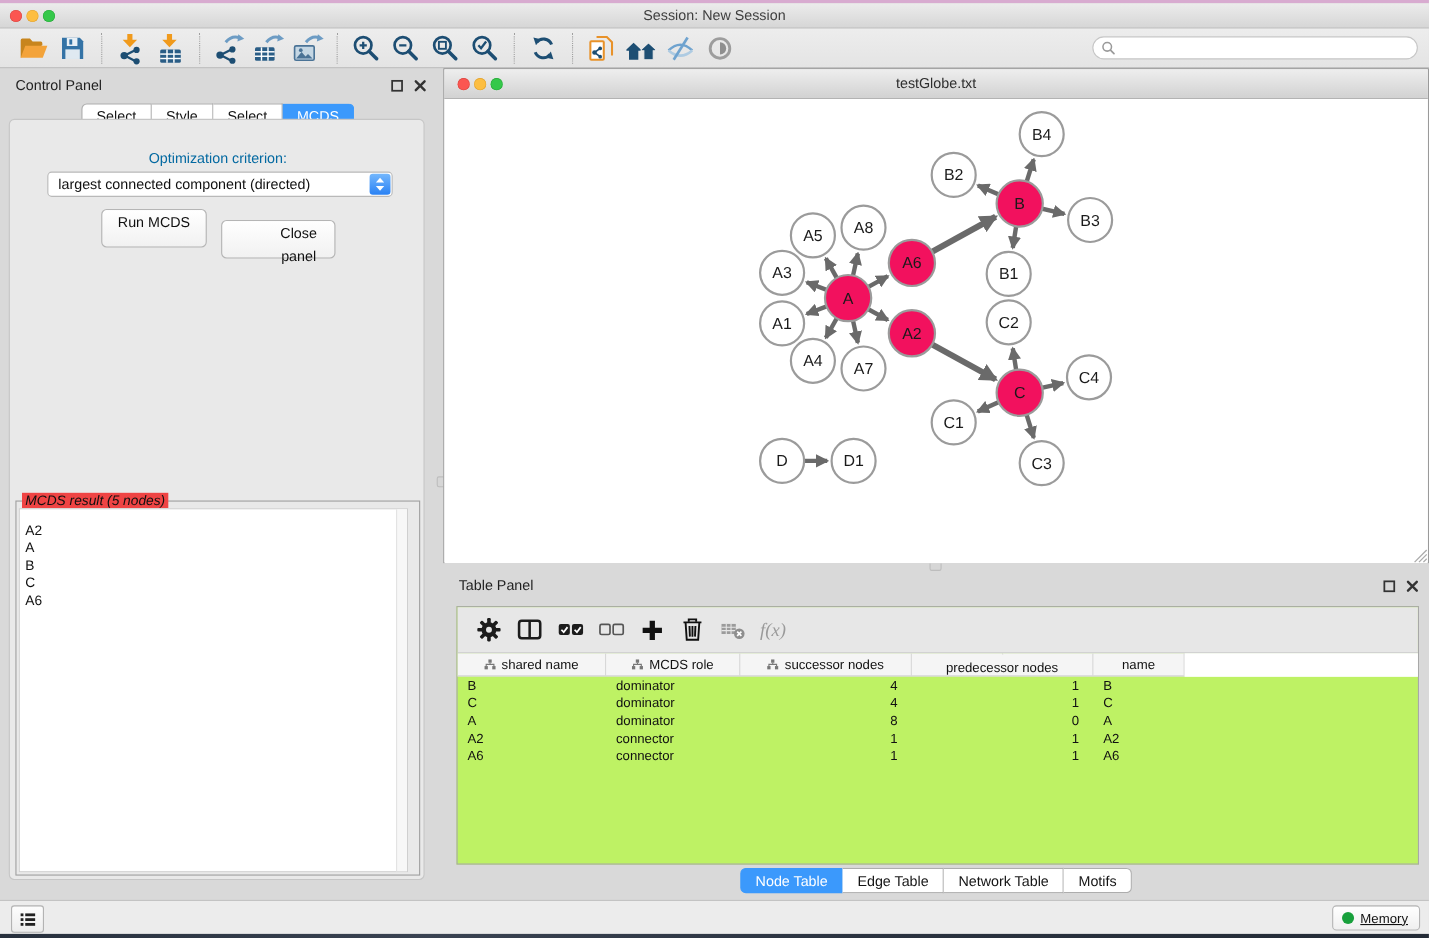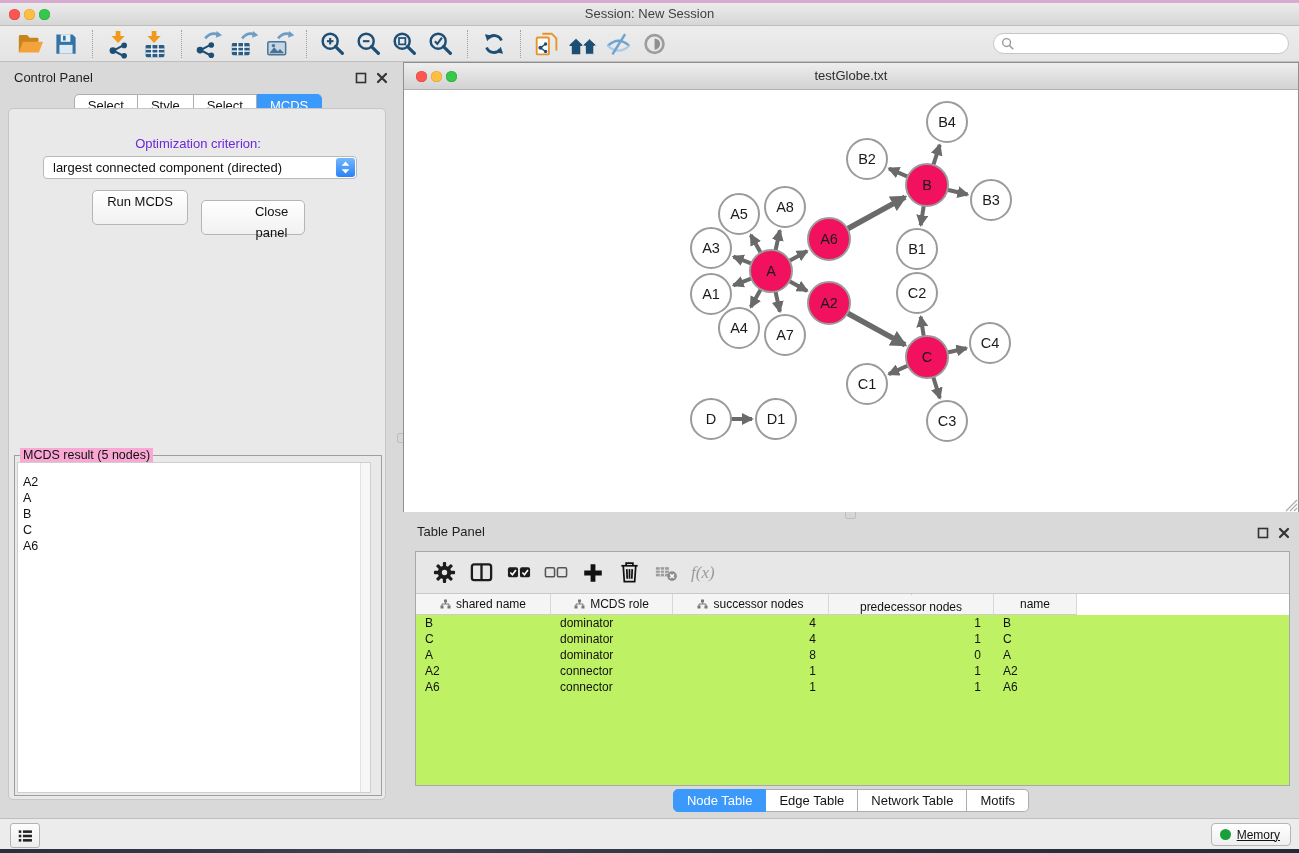--- a/index.html
+++ b/index.html
@@ -34,32 +34,32 @@
   .cp-title { position:absolute; left:14px; top:70px; font-size:13px; color:#1f1f1f; }
   .panel-ctl { position:absolute; width:12px; height:12px; }
   .cp-tabs { position:absolute; left:0; top:94px; width:396px; display:flex; justify-content:center; }
   .segtab { background:#fff; border:1px solid #adadad; border-left:none; padding:0 13px; font-size:13px;
     color:#141414; height:21px; line-height:21px; cursor:default; }
   .segtab:first-child { border-left:1px solid #adadad; border-radius:5px 0 0 5px; }
   .segtab:last-child { border-radius:0 5px 5px 0; }
   .segtab.selected { background:#3b99fc; border-color:#3b99fc; color:#fff; }
   .cp-body { position:absolute; left:8px; top:108px; width:378px; height:692px; background:#e9e9e9;
     border:1px solid #c6c6c6; border-radius:5px; box-sizing:border-box; }
-  .opt-label { position:absolute; left:0; top:136px; width:396px; text-align:center; font-size:13px; color:#6d28d9; }
+  .opt-label { position:absolute; left:0; top:136px; width:396px; text-align:center; font-size:13px; color:#0369a1; }
   .dropdown { position:absolute; left:43px; top:156px; width:314px; height:23px; background:#fff;
     border:1px solid #b9b9b9; border-radius:4px; box-sizing:border-box; font-size:13px; line-height:21px;
     padding-left:9px; color:#101010; }
   .dd-stepper { position:absolute; right:1px; top:1px; width:19px; height:19px; border-radius:3px;
     background:linear-gradient(#74b7fd,#2a82f4); }
   .btn { position:absolute; height:35px; background:linear-gradient(#ffffff,#f1f1f1); border:1px solid #b5b5b5;
     border-radius:5px; font-size:13px; text-align:center; line-height:21px; color:#101010; box-sizing:border-box; cursor:default; }
   #run-btn { left:92px; top:190px; width:96px; }
   #close-btn { left:201px; top:200px; width:104px;padding-left:37px; }
   .result-box { position:absolute; left:14px; top:455px; width:368px; height:341px; border:1px solid #9f9f9f; box-sizing:border-box; }
-  .result-legend { position:absolute; left:20px; top:448px; background:#f9a8d4; padding:0 3px; font-size:12.5px; color:#101010; }
+  .result-legend { position:absolute; left:20px; top:448px; background:#ef4444; padding:0 3px; font-size:12.5px; color:#101010;font-style:italic; }
   .result-list { position:absolute; left:17px; top:462px; width:354px; height:331px; background:#fff;
     border:1px solid #cfcfcf; box-sizing:border-box; padding-top:11px; }
   .result-scroll { position:absolute; right:0; top:0; width:9px; height:100%; background:#f7f7f7; border-left:1px solid #e3e3e3; }
   .result-item { font-size:12.5px; line-height:16px; padding-left:5px; color:#101010; }
 
   
   .net-window { position:absolute; left:403px; top:62px; width:896px; height:450px; background:#fff;
     border:1px solid #8f8f8f; box-sizing:border-box; }
   .net-titlebar { height:26px; background:linear-gradient(#eeeeee,#d2d2d2); border-bottom:1px solid #b3b3b3; position:relative; }
   .net-titlebar .title { text-align:center; line-height:26px; font-size:13px; color:#2d2d2d; }

